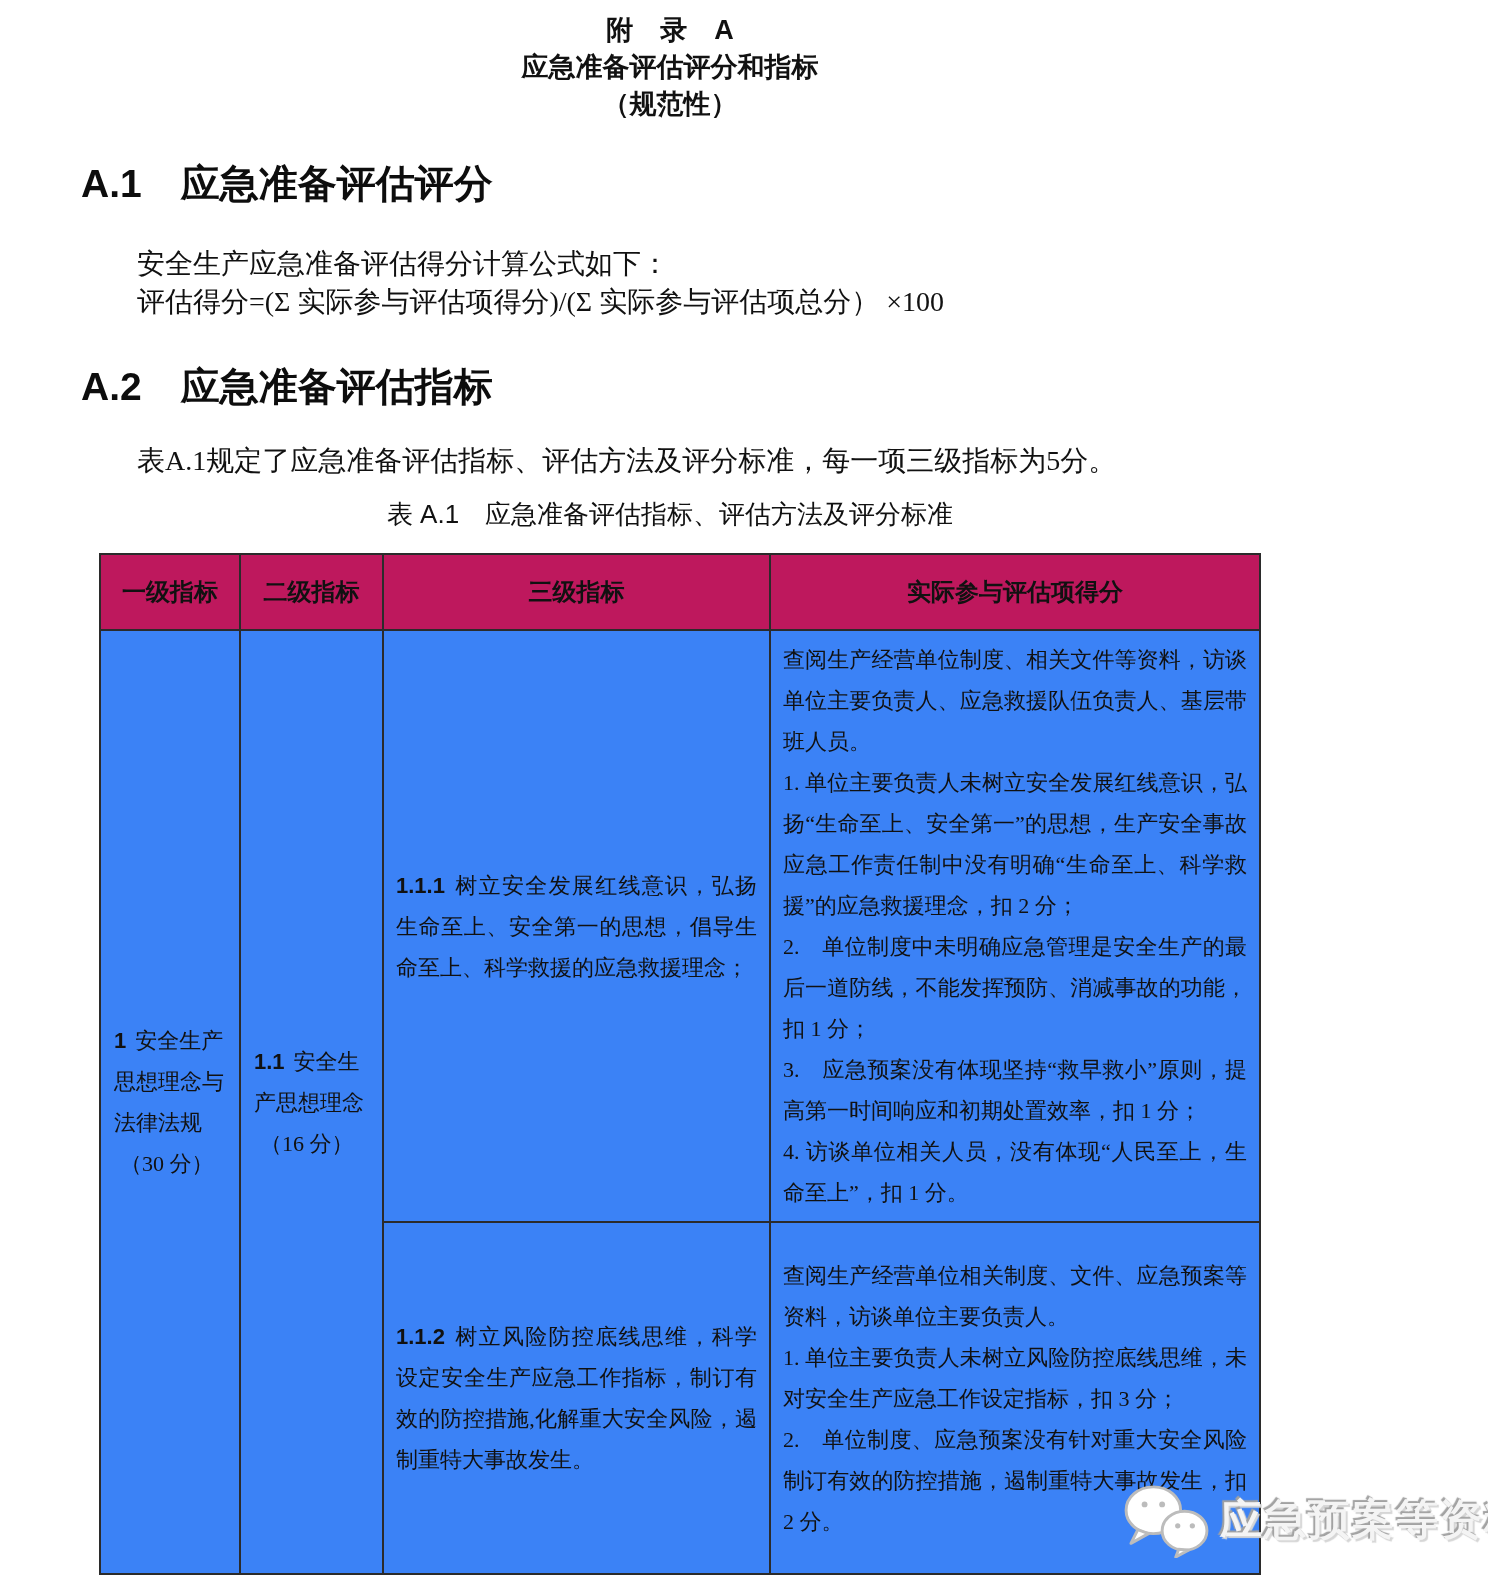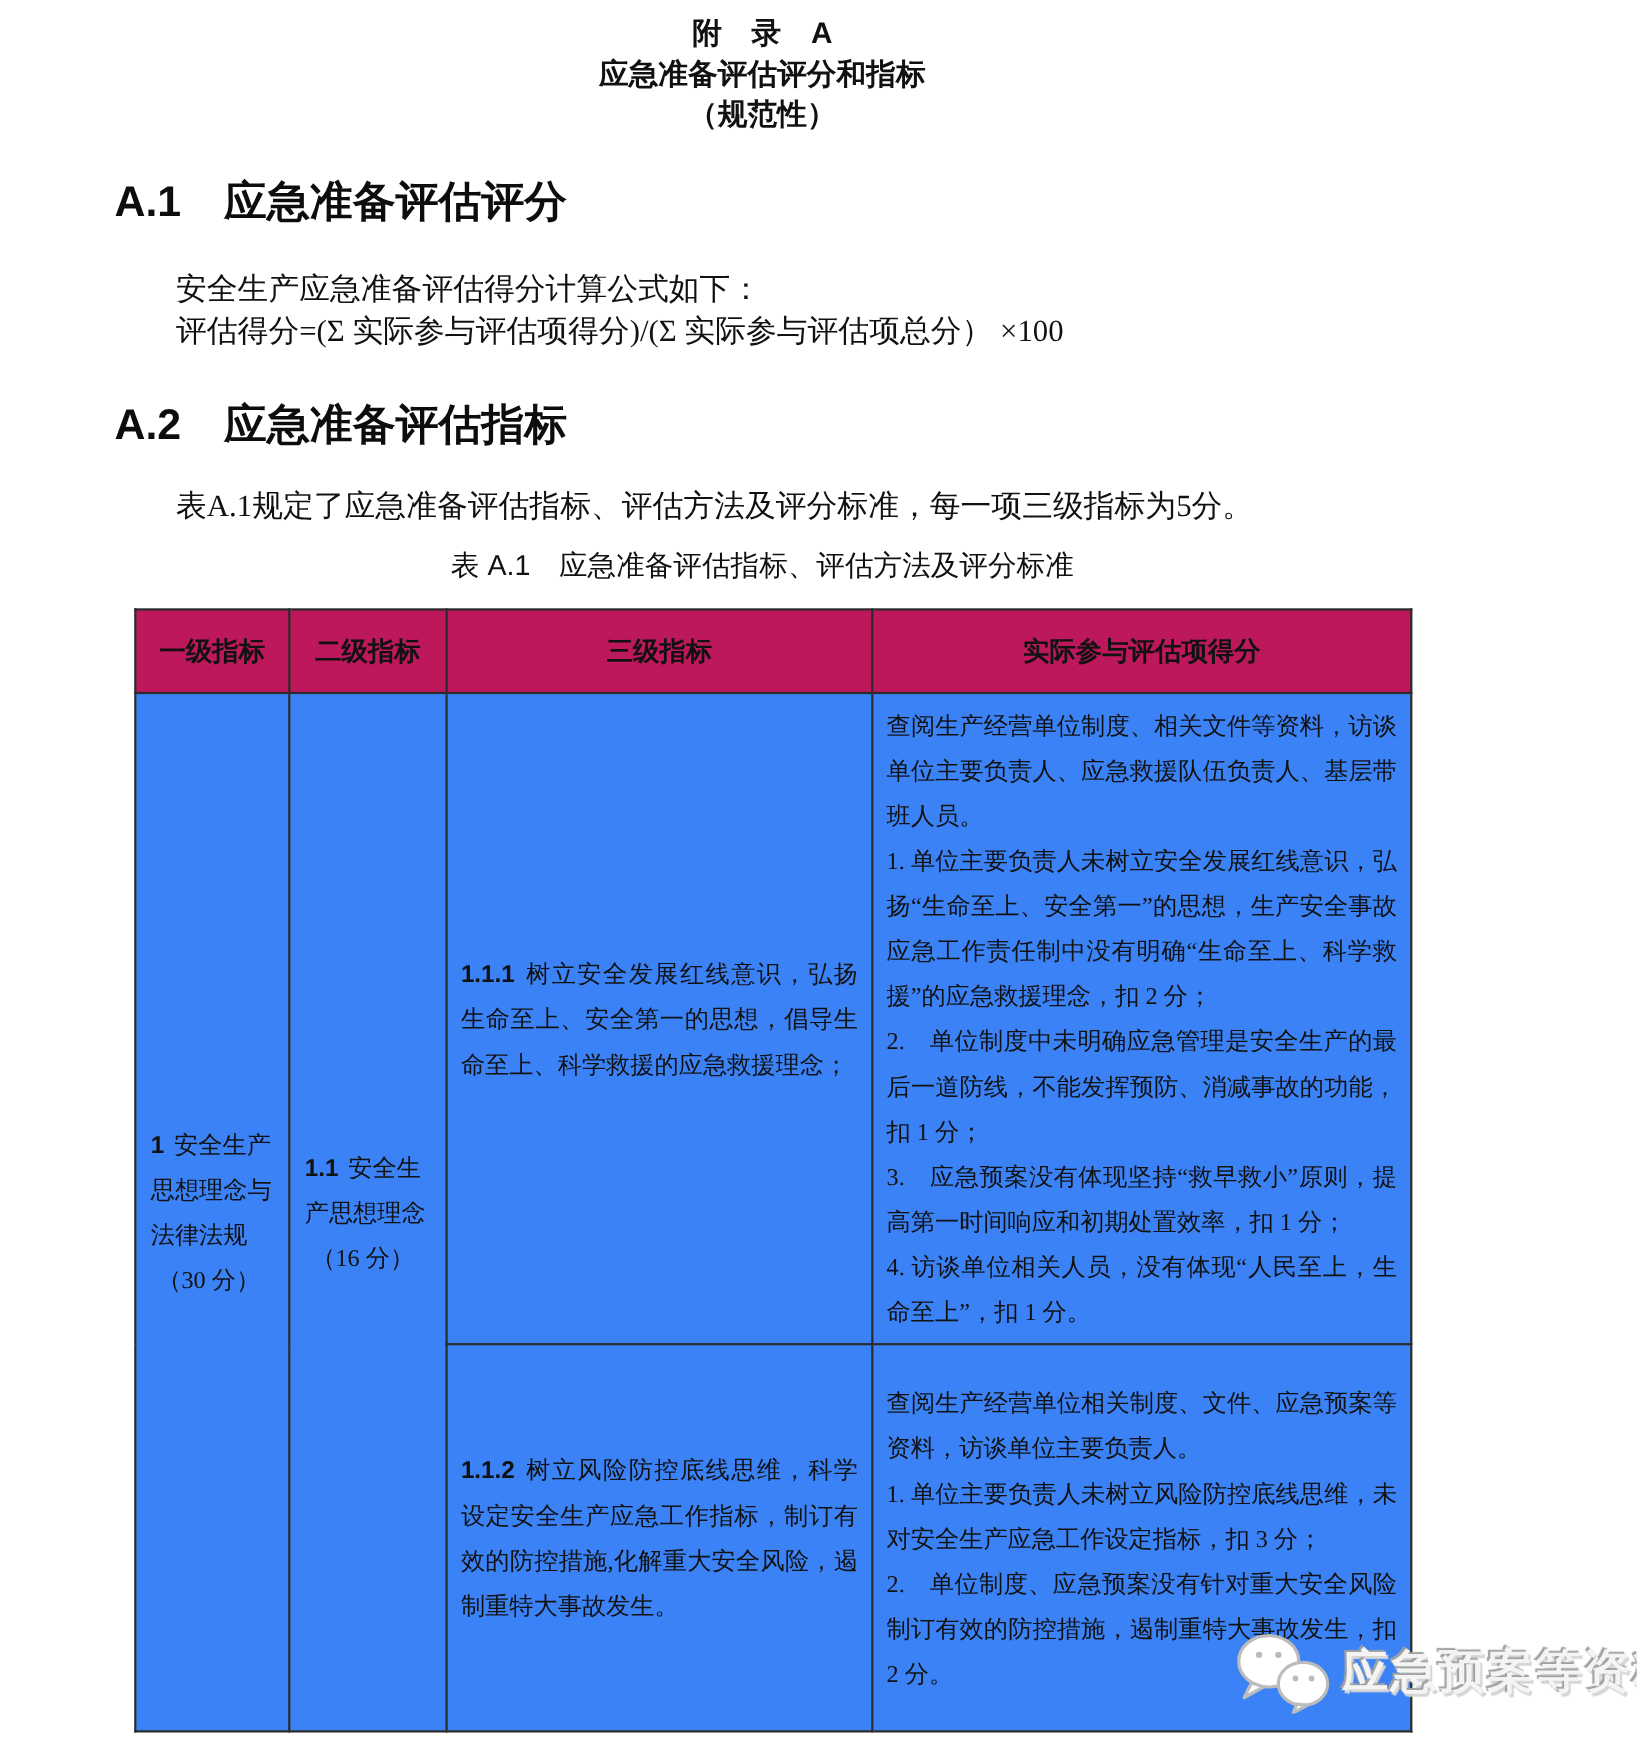--- a/index.html
+++ b/index.html
@@ -1,21 +1,21 @@
 <!DOCTYPE html>
 <html lang="zh"><head>
 <meta charset="utf-8">
 <style>
   html,body{margin:0;padding:0;}
   body{
     width:1488px;height:1587px;position:relative;background:#ffffff;
     color:#111;overflow:hidden;
     font-family:"Liberation Serif","DejaVu Serif",serif;
   }
-  .page{padding:12px 0 0 104px;border-radius:16px;}
+  .page{padding:12px 0 0 81px;border-radius:16px;}
 
   .apx{width:1178px;text-align:center;font-family:"Liberation Sans","DejaVu Sans",sans-serif;
        font-weight:700;font-size:27px;line-height:37px;}
 
   .h-sec{font-family:"Liberation Sans","DejaVu Sans",sans-serif;font-weight:700;
          font-size:39px;line-height:30px;margin:0;color:#0d0d0d;}
   #a1-heading{margin-top:46px;}
   #a2-heading{margin-top:52px;}
 
   .para{font-size:28px;line-height:37px;margin:0;width:1180px;text-indent:56px;}

